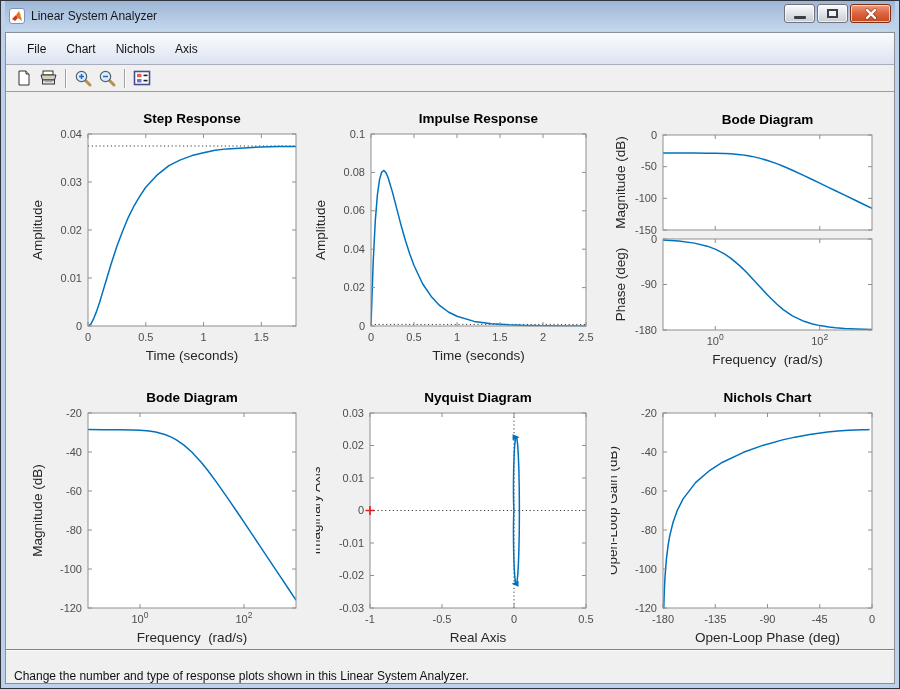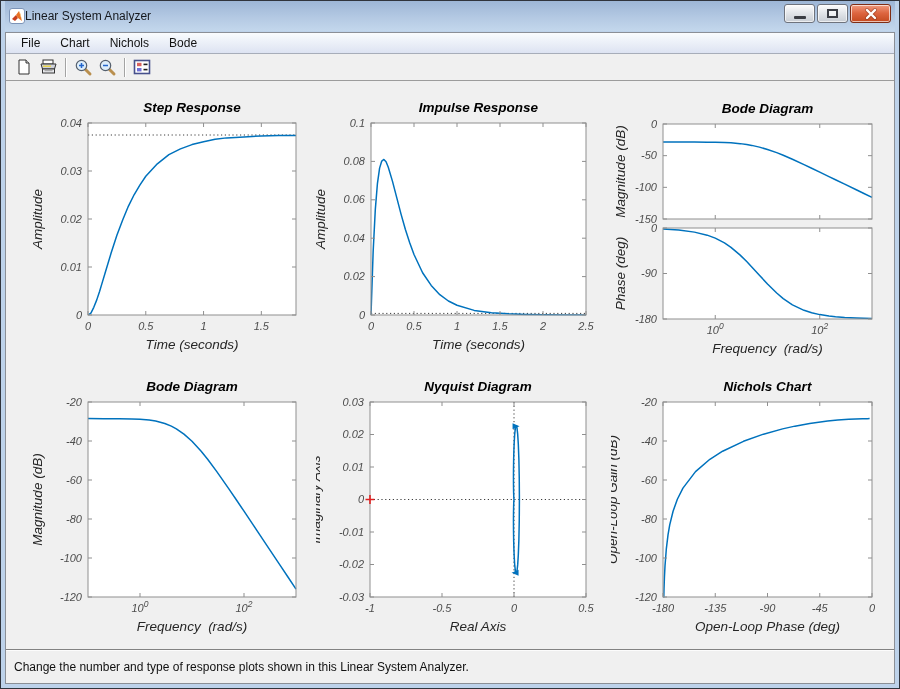--- a/index.html
+++ b/index.html
@@ -1,37 +1,37 @@
 <!DOCTYPE html>
 <html><head>
 <meta charset="utf-8">
 <style>
   html,body{margin:0;padding:0;background:#fff;}
   *{box-sizing:border-box;}
   body{font-family:"Liberation Sans", sans-serif;}
   .window{position:relative;width:900px;height:689px;background:#bdd2ea;border:1px solid #30343c;padding:0 4px 4px 4px;}
-  .titlebar{height:30px;display:flex;align-items:center;padding-left:4px;
+  .titlebar{height:30px;display:flex;align-items:center;gap:6px;padding-left:4px;
     background:linear-gradient(#9db6d6,#b4c9e3 55%,#c3d7ec);position:relative;}
   .mat-icon{width:16px;height:16px;background:#fff;border:1px solid #7c94b8;border-radius:3px;display:flex;align-items:center;justify-content:center;}
   .title-text{font-size:12px;color:#15181d;}
   .winbtns{position:absolute;top:3px;right:4px;display:flex;gap:2px;}
   .wbtn{width:31px;height:19px;border:1px solid #6e737d;border-radius:3px;display:flex;align-items:center;justify-content:center;
     background:linear-gradient(#fdfdfd,#e3e6ea 45%,#c8cdd4);box-shadow:inset 0 0 0 1px rgba(255,255,255,.65);}
   .wbtn.close{width:41px;border-color:#7e2d15;background:linear-gradient(#f09a7e,#dd6540 48%,#c4491f);}
   .gmin{width:12px;height:3px;background:#3a3d44;border-radius:1px;margin-top:7px;}
   .grest{width:11px;height:9px;border:2px solid #3a3d44;background:rgba(255,255,255,.5);}
   .content{position:absolute;left:4px;right:4px;top:31px;bottom:4px;background:#f0f0f0;border:1px solid #8b8f96;display:flex;flex-direction:column;}
-  .menubar{height:21px;background:linear-gradient(#fafcfe,#eef2f9 40%,#dde3f2);border-bottom:1px solid #a7adb9;display:flex;align-items:center;padding-left:5px;}
+  .menubar{height:32px;background:linear-gradient(#fafcfe,#eef2f9 40%,#dde3f2);border-bottom:1px solid #a7adb9;display:flex;align-items:center;padding-left:11px;}
   .menu-item{font-size:12px;color:#121212;padding:3px 10px;}
   .toolbar{height:27px;background:#f0f0f0;border-bottom:1px solid #9c9c9c;display:flex;align-items:center;padding-left:6px;}
   .tbtn{width:24px;height:22px;display:flex;align-items:center;justify-content:center;border:1px solid transparent;border-radius:2px;}
   .tsep{width:1px;height:19px;background:#a3a3a3;margin:0 5px;box-shadow:1px 0 0 #fff;}
-  .main{flex:1;position:relative;background:#f0f0f0;overflow:hidden;font-style:italic;}
+  .main{flex:1;position:relative;background:#f0f0f0;overflow:hidden;}
   svg.plot{position:absolute;}
-  .statusbar{height:34px;background:#f0f0f0;border-top:1px solid #828282;box-shadow:inset 0 1px 0 #fcfcfc;display:flex;align-items:center;padding-left:8px;}
+  .statusbar{height:34px;background:#f0f0f0;border-top:1px solid #828282;box-shadow:inset 0 1px 0 #fcfcfc;display:flex;align-items:flex-end;padding-left:8px;}
   .status-text{font-size:12px;color:#111;}
 </style>
 </head>
 <body>
 
 <div class="window">
   <div class="titlebar">
     <span class="mat-icon">
       <svg width="12" height="12" viewBox="0 0 12 12">
         <path d="M1 9 L5 5 L7 8 L4 11 Z" fill="#c73e1d"></path>
@@ -54,21 +54,21 @@
           </svg>
       </div>
     </div>
   </div>
 
   <div class="content">
     <div class="menubar">
       <span class="menu-item">File</span>
       <span class="menu-item">Chart</span>
       <span class="menu-item">Nichols</span>
-      <span class="menu-item">Bode</span>
+      <span class="menu-item">Axis</span>
     </div>
 
     <div class="toolbar">
       <div class="tbtn">
         <svg width="18" height="18" viewBox="0 0 18 18">
           <path d="M4 2 H11 L14 5 V16 H4 Z" fill="#ffffff" stroke="#333" stroke-width="1"></path>
           <path d="M11 2 L11 5 L14 5" fill="#d8d8d8" stroke="#333" stroke-width="1"></path>
         </svg>
       </div>
       <div class="tbtn">

